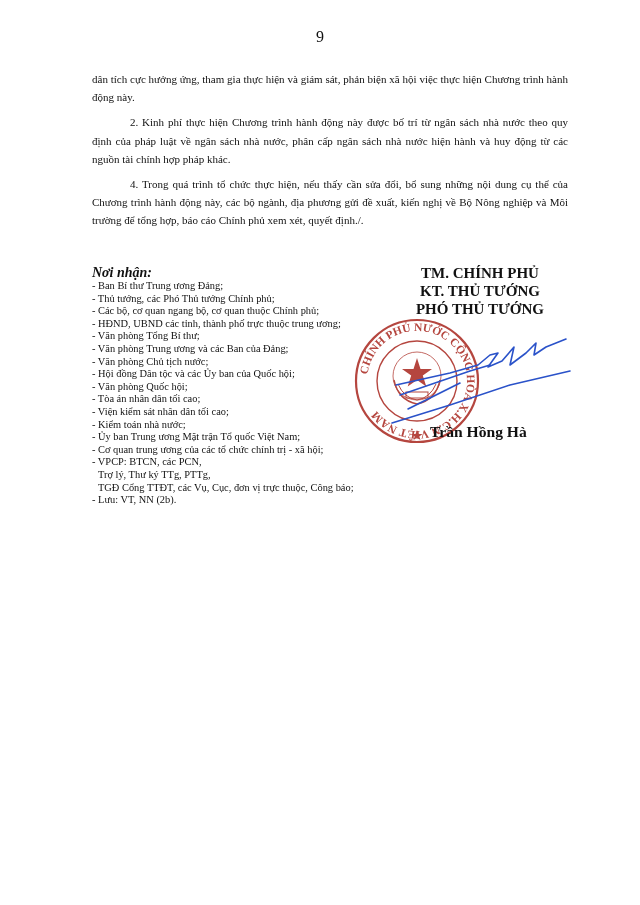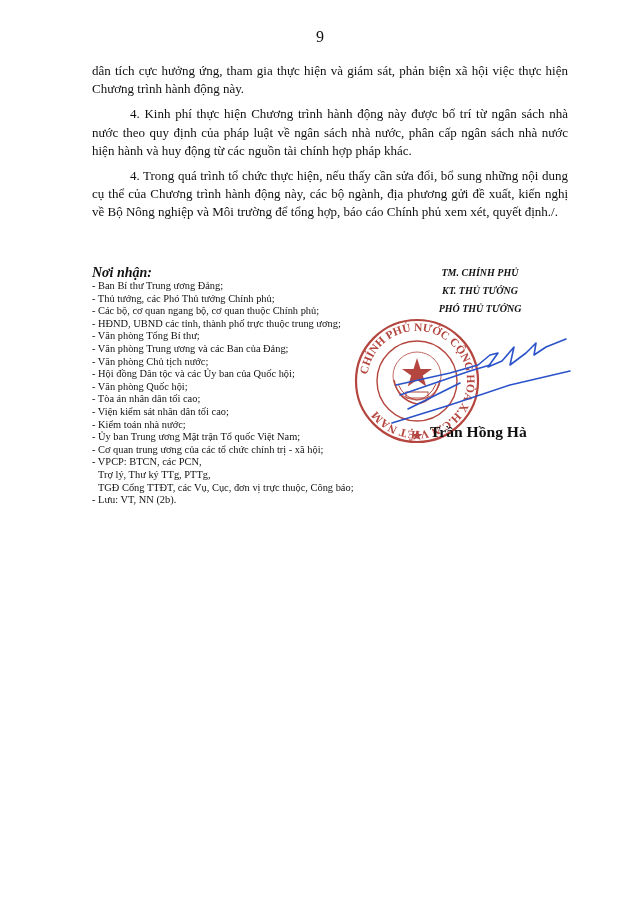--- a/index.html
+++ b/index.html
@@ -18,24 +18,24 @@
     .page-number {
       position: absolute;
       top: 28px;
       left: 0;
       width: 640px;
       text-align: center;
       font-size: 16px;
     }
     .body-text {
       position: absolute;
-      top: 62px;
+      top: 70px;
       left: 92px;
       width: 476px;
-      font-size: 13px;
+      font-size: 11px;
       line-height: 18.2px;
       text-align: justify;
     }
     .body-text p {
       margin: 0 0 7px 0;
     }
     .body-text p.indent {
       text-indent: 38px;
     }
     .recipients {
@@ -58,24 +58,23 @@
     .recipients .item.cont {
       padding-left: 6px;
     }
     .signature-block {
       position: absolute;
       top: 264px;
       left: 380px;
       width: 200px;
       text-align: center;
       font-weight: bold;
-      font-size: 10px;
+      font-size: 15px;
       line-height: 18px;
       z-index: 3;
-      font-style: italic;
     }
     .seal {
       position: absolute;
       left: 354px;
       top: 318px;
       width: 126px;
       height: 126px;
       z-index: 1;
     }
     .signature-scribble {
@@ -97,21 +96,21 @@
       z-index: 3;
     }
   </style>
 </head>
 <body>
 
 <div class="page-number">9</div>
 
 <div class="body-text">
   <p>dân tích cực hưởng ứng, tham gia thực hiện và giám sát, phản biện xã hội việc thực hiện Chương trình hành động này.</p>
-  <p class="indent">4. Kinh phí thực hiện Chương trình hành động này được bố trí từ ngân sách nhà nước theo quy định của pháp luật về ngân sách nhà nước, phân cấp ngân sách nhà nước hiện hành và huy động từ các nguồn tài chính hợp pháp khác.</p>
+  <p class="indent">2. Kinh phí thực hiện Chương trình hành động này được bố trí từ ngân sách nhà nước theo quy định của pháp luật về ngân sách nhà nước, phân cấp ngân sách nhà nước hiện hành và huy động từ các nguồn tài chính hợp pháp khác.</p>
   <p class="indent">4. Trong quá trình tổ chức thực hiện, nếu thấy cần sửa đổi, bổ sung những nội dung cụ thể của Chương trình hành động này, các bộ ngành, địa phương gửi đề xuất, kiến nghị về Bộ Nông nghiệp và Môi trường để tổng hợp, báo cáo Chính phủ xem xét, quyết định./.</p>
 </div>
 
 <div class="recipients">
   <div class="heading">Nơi nhận:</div>
   <div class="item">- Ban Bí thư Trung ương Đảng;</div>
   <div class="item">- Thủ tướng, các Phó Thủ tướng Chính phủ;</div>
   <div class="item">- Các bộ, cơ quan ngang bộ, cơ quan thuộc Chính phủ;</div>
   <div class="item">- HĐND, UBND các tỉnh, thành phố trực thuộc trung ương;</div>
   <div class="item">- Văn phòng Tổng Bí thư;</div>

